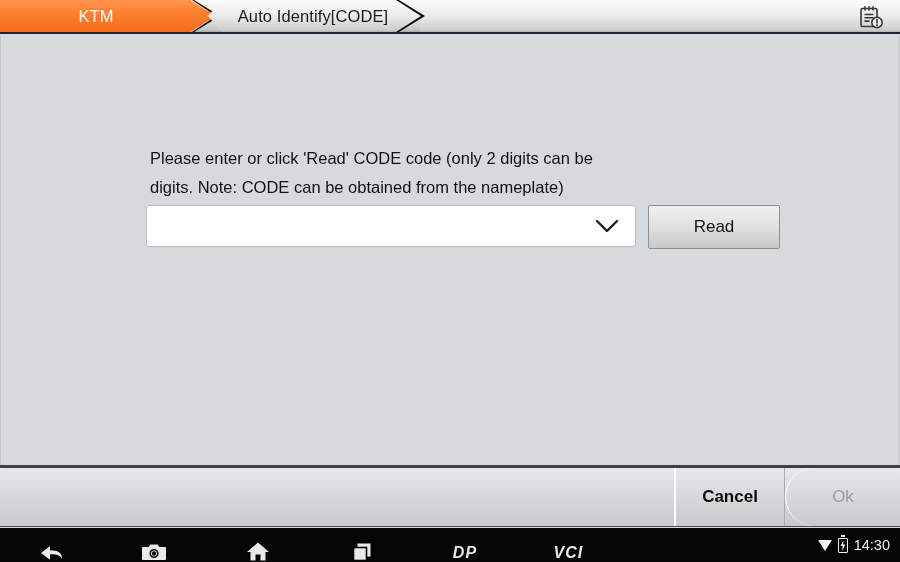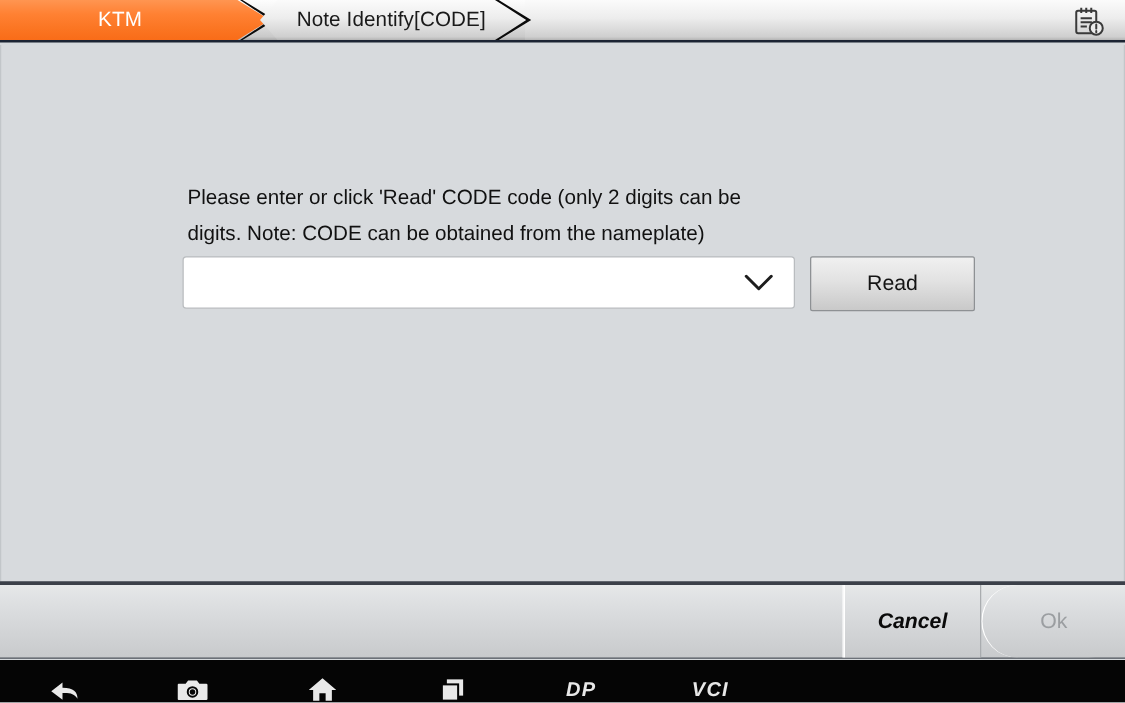--- a/index.html
+++ b/index.html
@@ -110,21 +110,21 @@
   }
   .btnbar-filler { flex:1; border-right:1px solid #ffffff; }
   .bar-btn {
     width:110px;
     display:flex; align-items:center; justify-content:center;
     font-size:17px; cursor:pointer;
     border-right:1px solid #a9acaf;
     border-left:1px solid #ffffff;
     background:linear-gradient(to bottom,#e6e8e9 0%,#dcdee0 30%,#c8cacc 100%);
   }
-  .bar-btn.cancel { font-weight:bold; color:#0a0a0a;font-style:italic; }
+  .bar-btn.cancel { font-weight:bold; color:#0a0a0a; }
   .bar-btn.ok { color:#9b9ea1; border-right:none; width:115px; cursor:default;border-radius:29px; }
 
   
   .navbar {
     position:absolute; left:0; top:528px; width:900px; height:34px;
     background:#050505;
   }
   .nav-icons { position:absolute; left:0; top:0; width:620px; height:34px;
     display:flex; align-items:center; }
   .nav-item {
@@ -157,21 +157,21 @@
 
 <div id="app">
 
   <div class="tabbar">
     <div class="tab tab-active">
       <span>KTM</span>
     </div>
     <div class="tab-wedge wedge1"></div>
     <div class="tab-rest"></div>
     <div class="tab tab-inactive">
-      <span>Note Identify[CODE]</span>
+      <span>Auto Identify[CODE]</span>
     </div>
     <div class="tab-wedge wedge2"></div>
 
     <div class="report-icon">
       <svg width="30" height="28" viewBox="0 0 30 28">
         <g fill="none" stroke="#3a3a3a" stroke-width="1.6">
           <path d="M6.5,5.5 h13 a1.5,1.5 0 0 1 1.5,1.5 v15 a1.5,1.5 0 0 1 -1.5,1.5 h-13 a1.5,1.5 0 0 1 -1.5,-1.5 v-15 a1.5,1.5 0 0 1 1.5,-1.5 z"></path>
           <path d="M9,3.2 v4.2 M13,3.2 v4.2 M17,3.2 v4.2"></path>
           <path d="M8.5,11.5 h9 M8.5,14.8 h9 M8.5,18.1 h5"></path>
         </g>
@@ -242,15 +242,24 @@
       <div class="nav-item">
         <span class="nav-logo">DP</span>
       </div>
 
       <div class="nav-item">
         <span class="nav-logo">VCI</span>
       </div>
 
     </div>
 
+    <div class="status">
+      <span class="wifi-tri"></span>
+      <span class="batt">
+        <svg width="6" height="11" viewBox="0 0 6 11">
+            <path d="M3.6,0 L0.6,6 H2.6 L2.1,11 L5.4,4.6 H3.1 Z" fill="#f2f2f2"></path>
+          </svg>
+      </span>
+      <span>14:30</span>
+    </div>
   </div>
 
 </div>
 
 </body></html>

